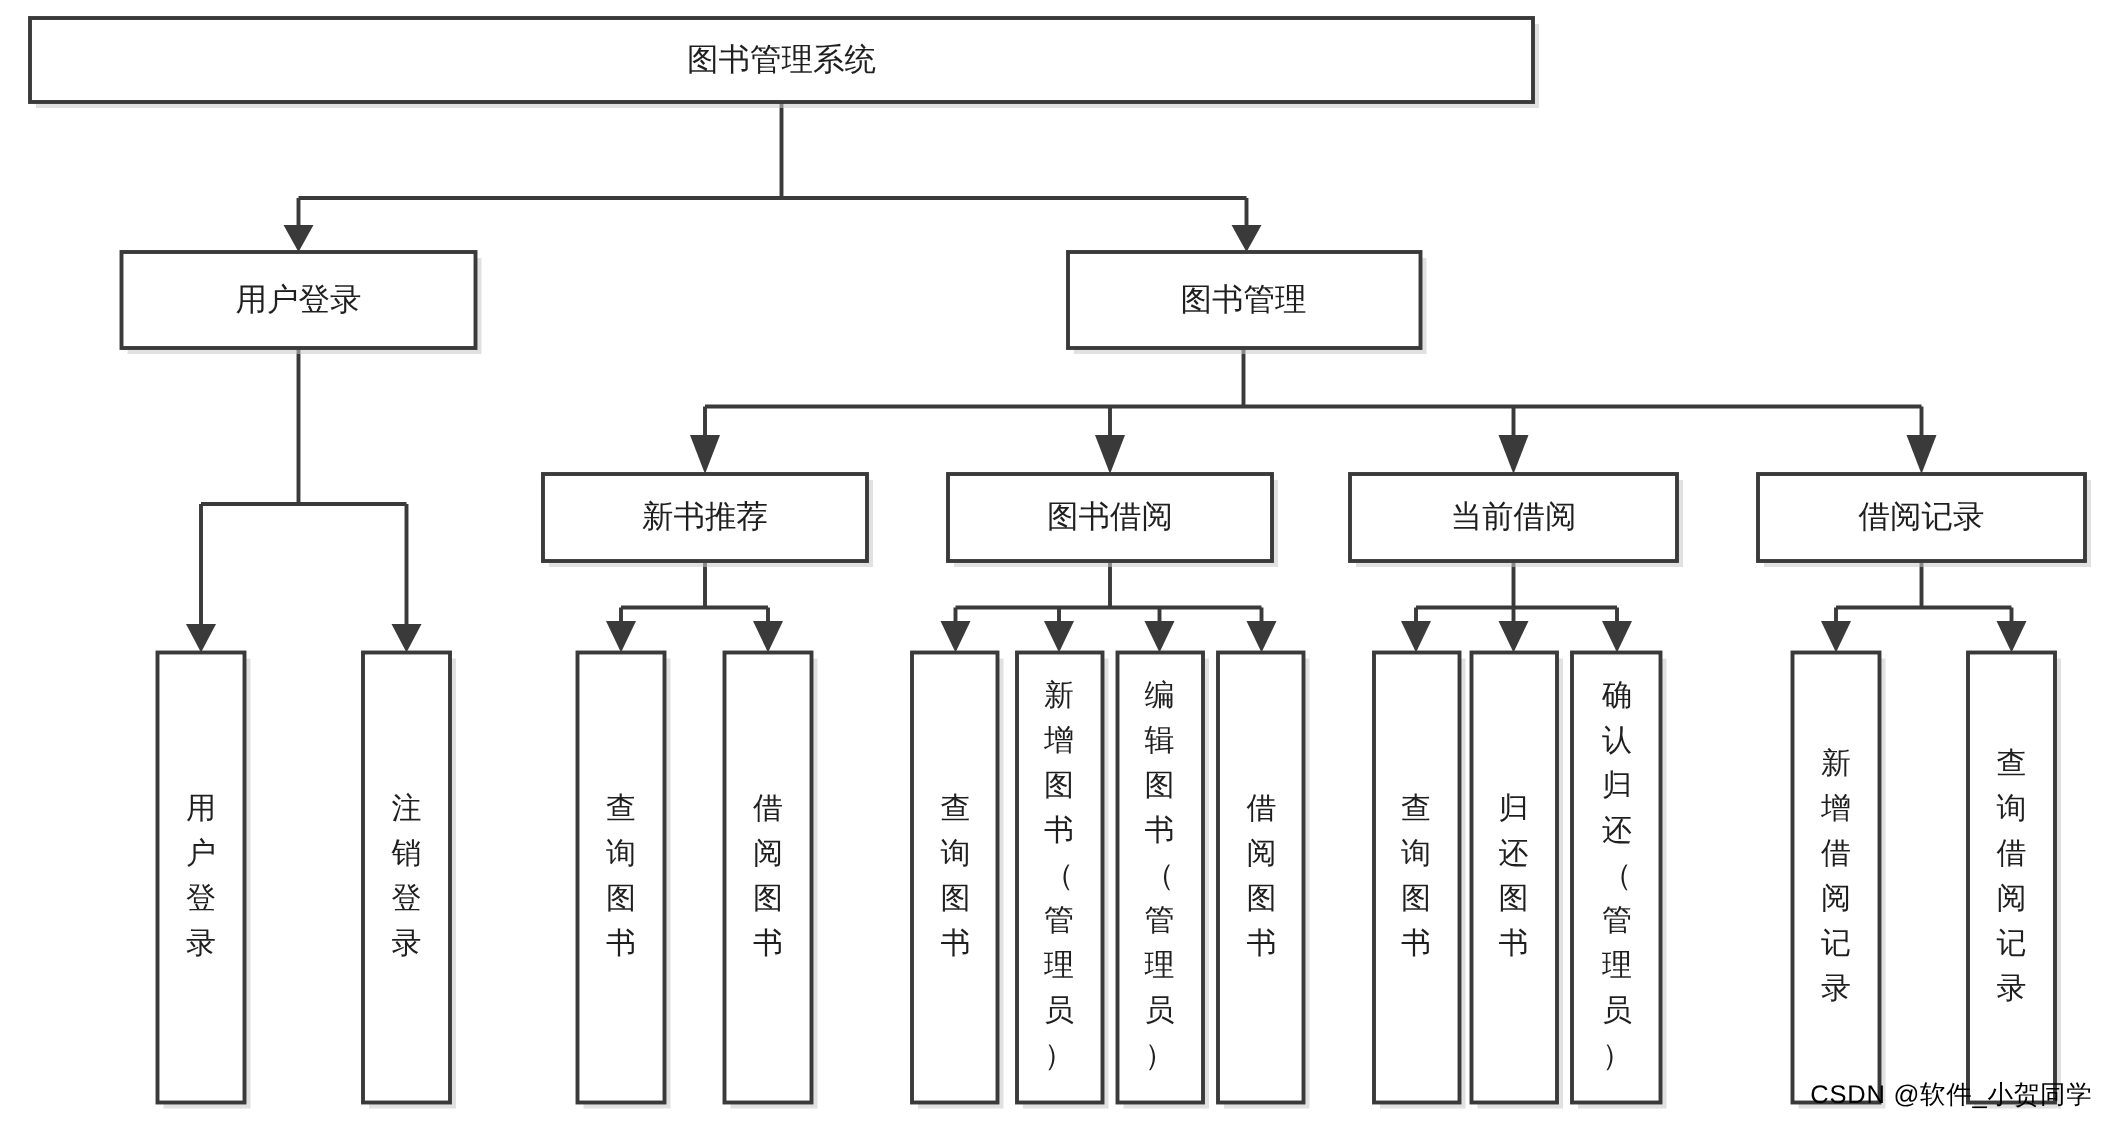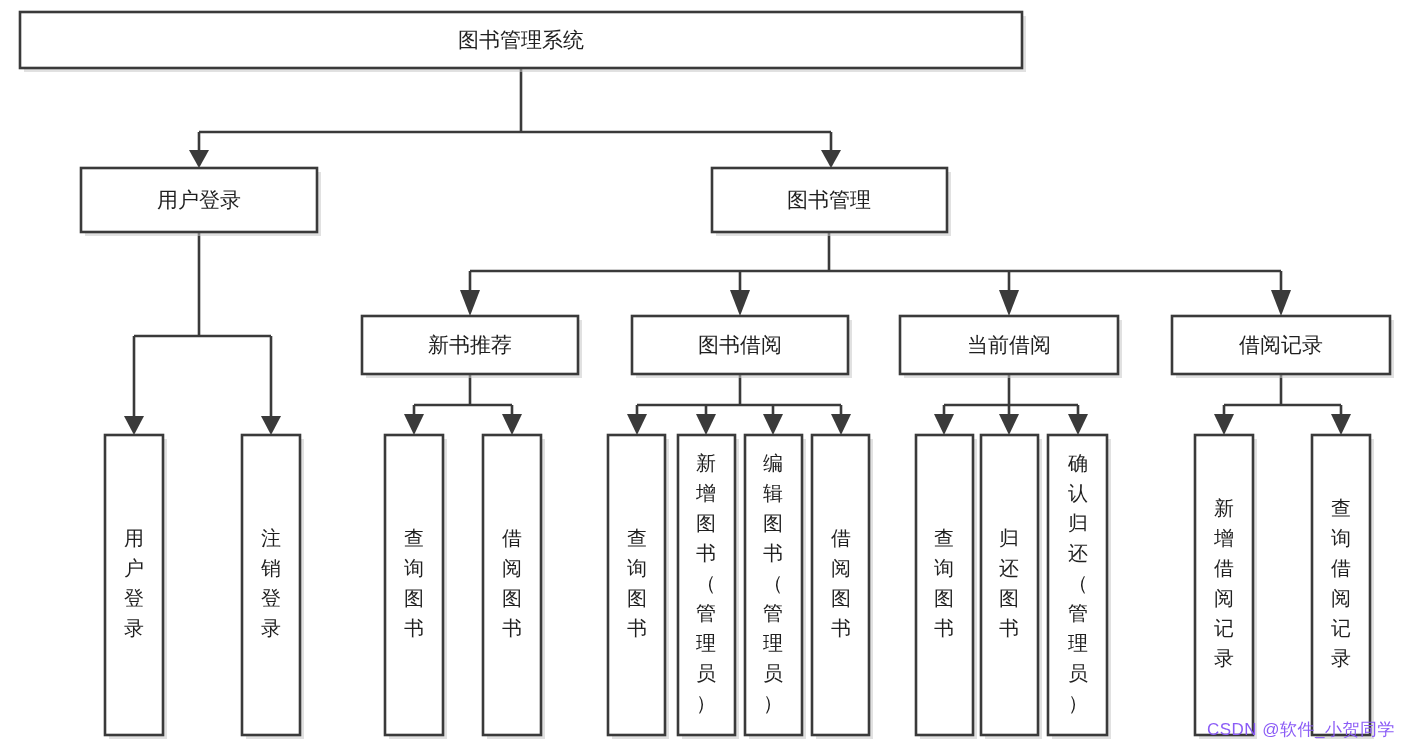--- a/index.html
+++ b/index.html
@@ -37,21 +37,21 @@
   .arrow-head{
     fill:#3a3a3a;
     stroke:none;
   }
   .watermark{
     position:absolute;
     right:10px;
     bottom:6px;
     font-family:"Liberation Sans","DejaVu Sans",sans-serif;
     font-size:17px;
-    color:#8b5cf6;
+    color:#000000;
     letter-spacing:.5px;
     white-space:nowrap;
     pointer-events:none;
   }
 </style>
 </head>
 <body>
 
 <svg id="diagram" viewBox="0 0 1405 747" xmlns="http://www.w3.org/2000/svg">
 

